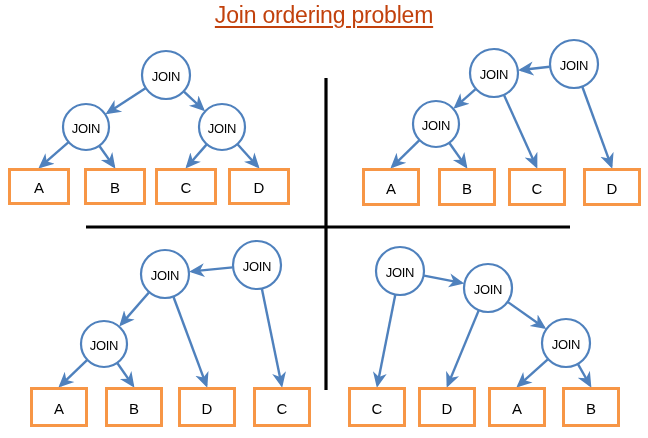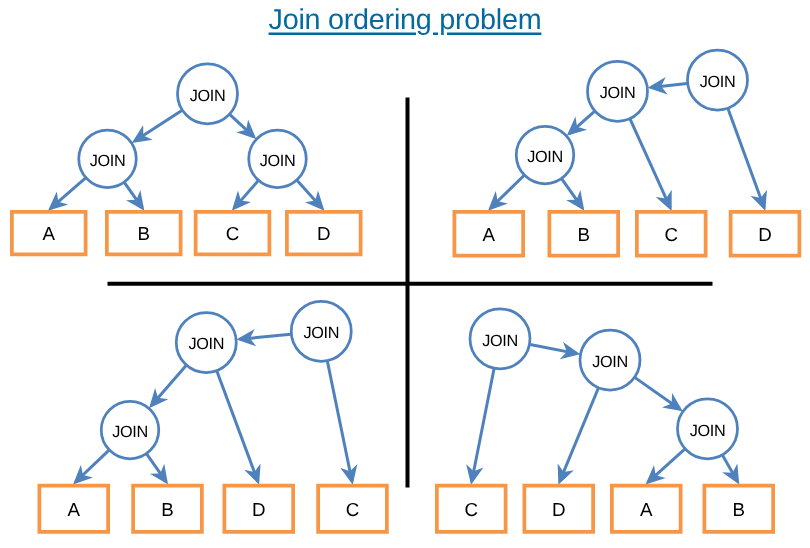--- a/index.html
+++ b/index.html
@@ -20,21 +20,21 @@
     background: #ffffff;
   }
   #title {
     position: absolute;
     left: 0;
     top: 2px;
     width: 648px;
     text-align: center;
     font-size: 23px;
     line-height: 27px;
-    color: #0369a1;
+    color: #c2410c;
     text-decoration: underline;
     text-underline-offset: 3px;
     letter-spacing: -0.2px;
     white-space: nowrap;
   }
   svg.diagram {
     position: absolute;
     left: 0;
     top: 0;
     width: 648px;

